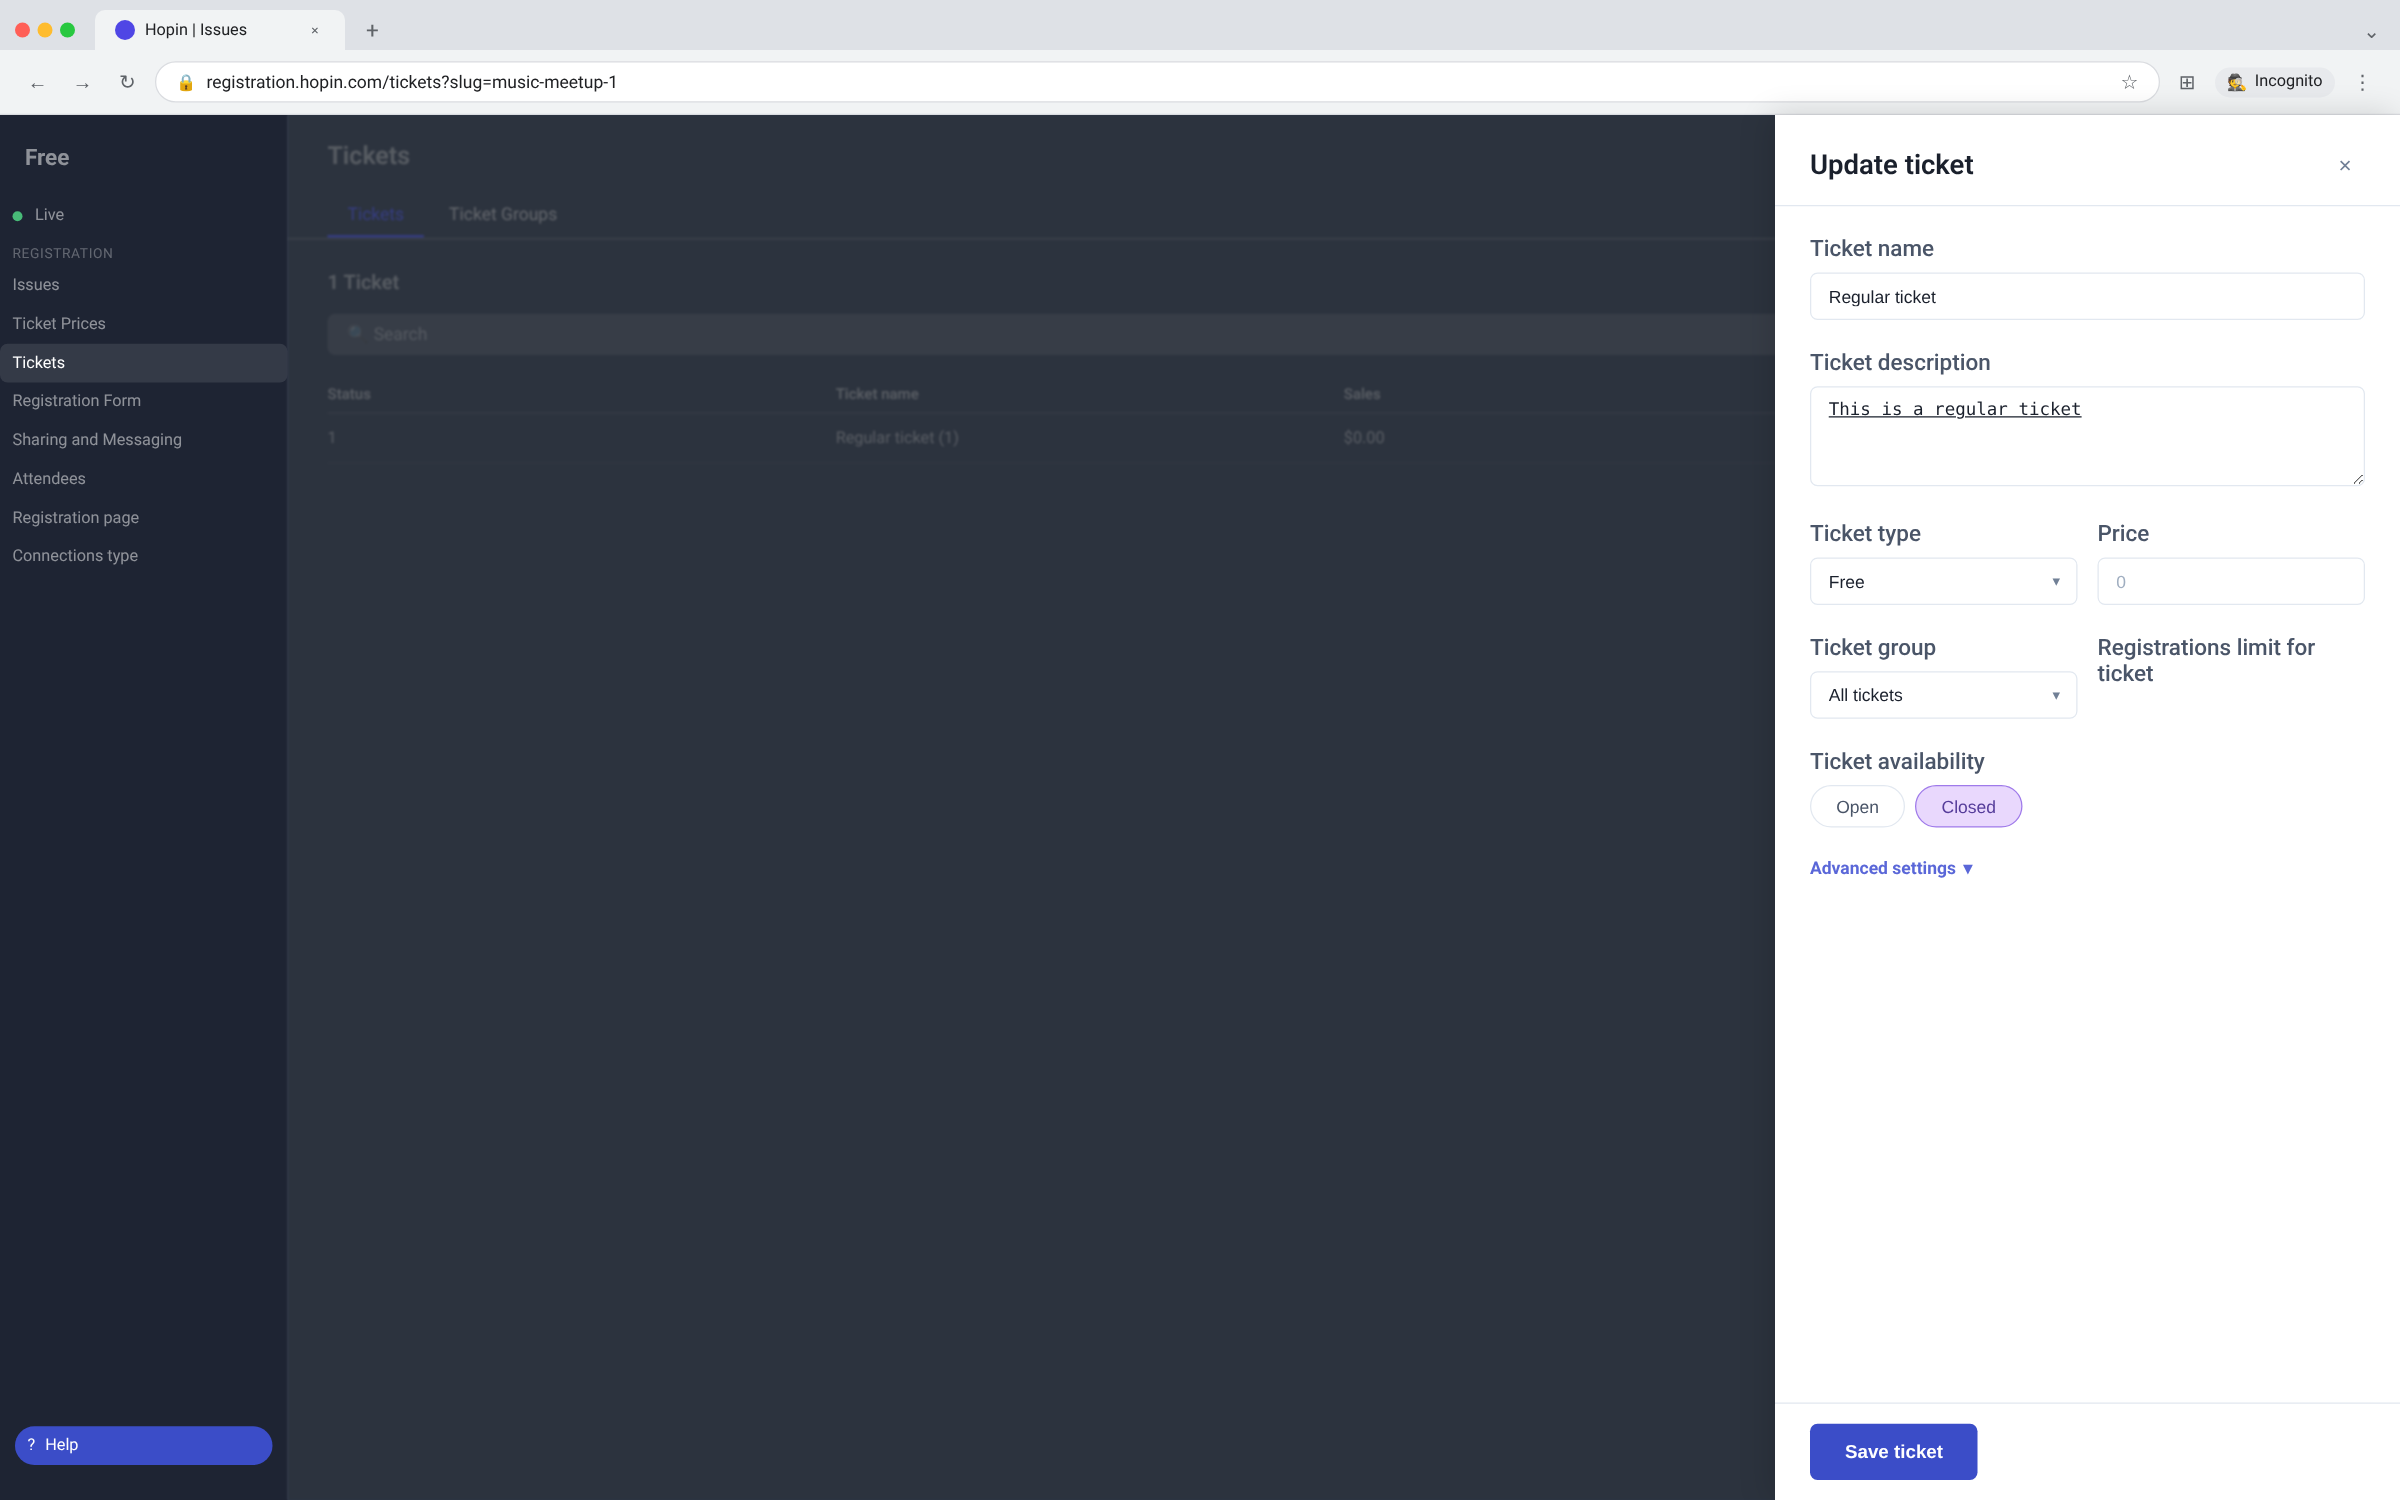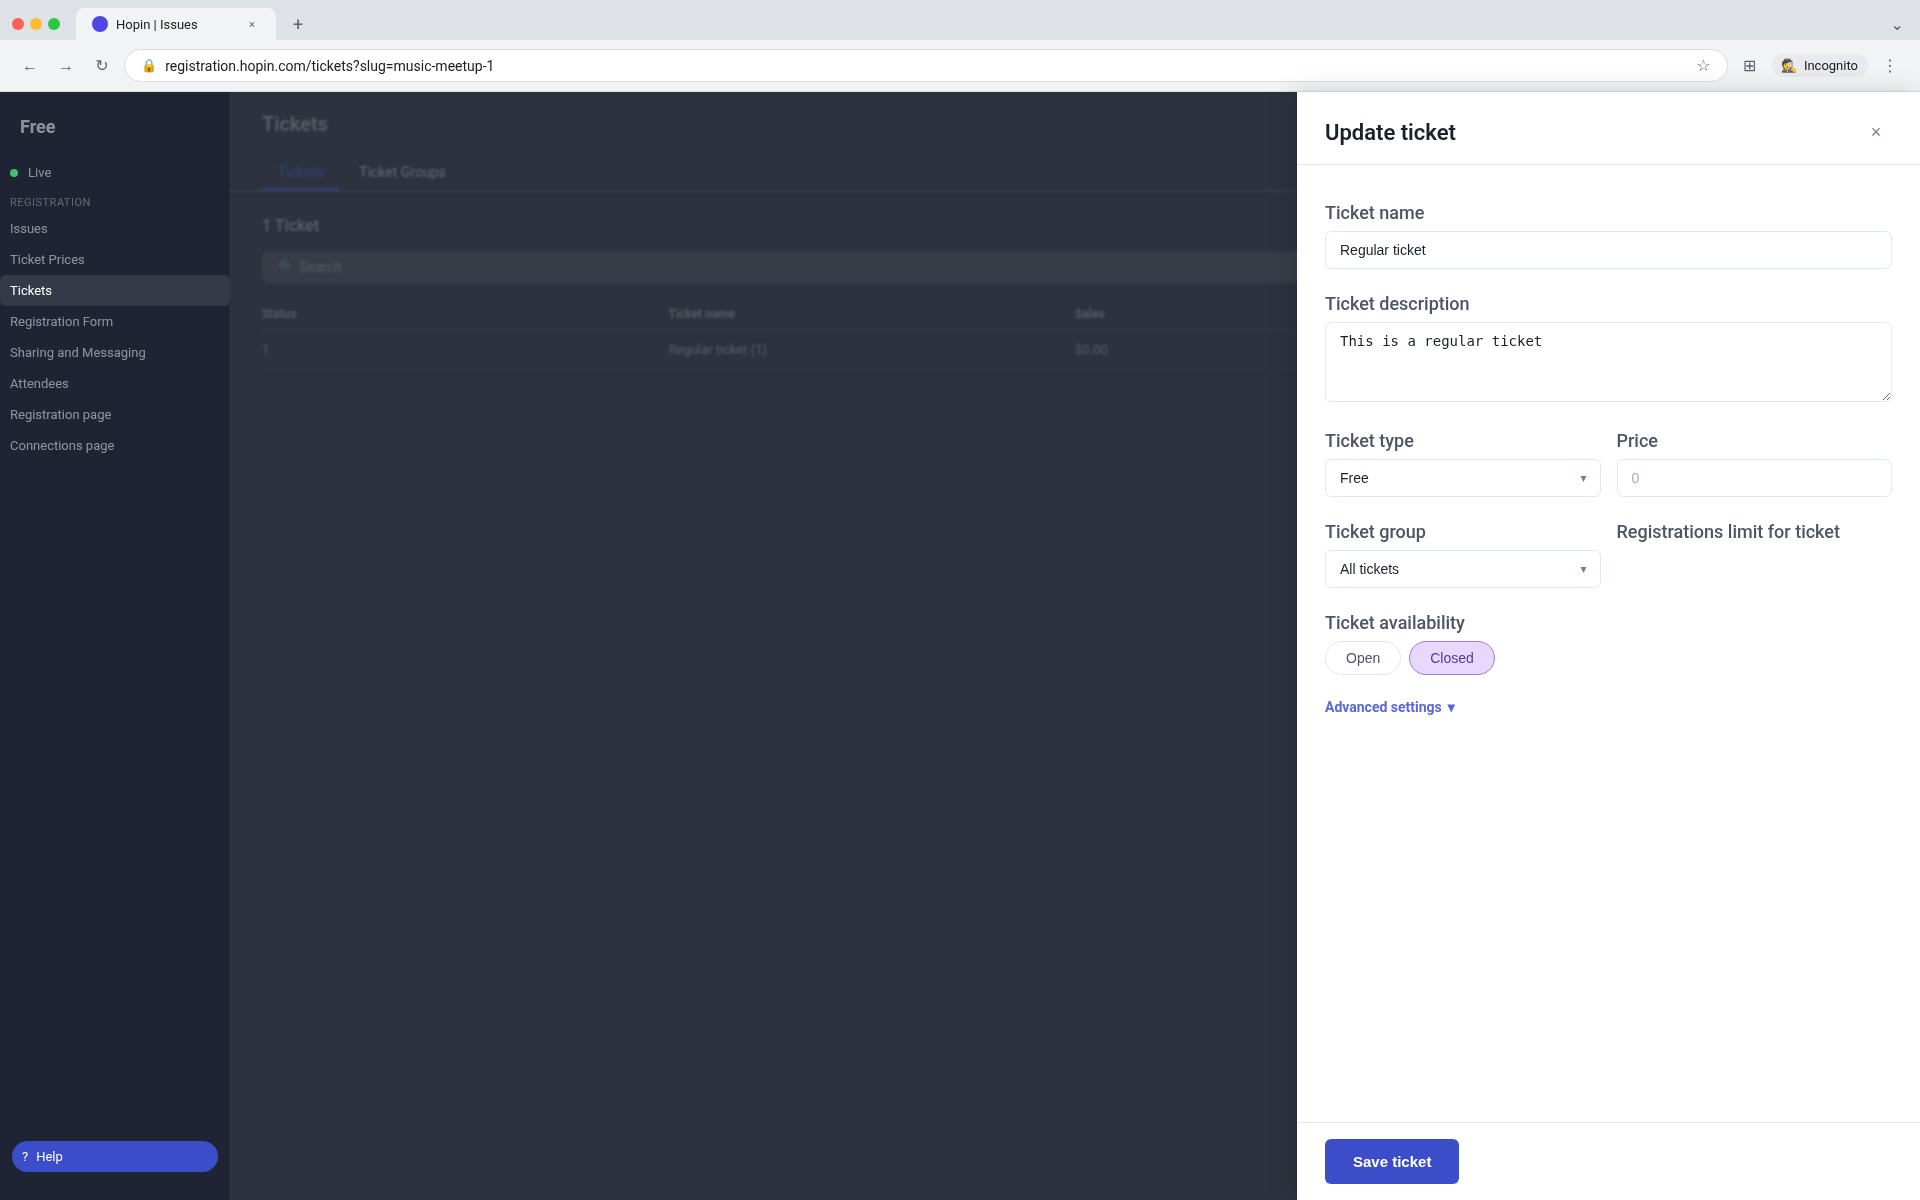--- a/index.html
+++ b/index.html
@@ -59,31 +59,31 @@
     .table-bg { width: 100%; }
     .table-header-bg { display: flex; padding: 8px 0; border-bottom: 1px solid rgba(255,255,255,0.1); }
     .table-col-bg { flex: 1; color: rgba(255,255,255,0.4); font-size: 12px; font-weight: 600; }
     .table-row-bg { display: flex; padding: 12px 0; border-bottom: 1px solid rgba(255,255,255,0.05); align-items: center; }
     .table-cell-bg { flex: 1; color: rgba(255,255,255,0.4); font-size: 13px; }
 
     
     .overlay { position: absolute; top: 0; left: 0; right: 0; bottom: 0; background: rgba(0,0,0,0.4); z-index: 5; }
 
     
-    .modal-panel { position: absolute; right: 0; top: 0; bottom: 0; width: 623px; background: #fff; z-index: 10; display: flex; flex-direction: column; box-shadow: -4px 0 24px rgba(0,0,0,0.15); gap: 13px; }
+    .modal-panel { position: absolute; right: 0; top: 0; bottom: 0; width: 500px; background: #fff; z-index: 10; display: flex; flex-direction: column; box-shadow: -4px 0 24px rgba(0,0,0,0.15); }
     .modal-header { display: flex; align-items: center; justify-content: space-between; padding: 24px 28px 16px; border-bottom: 1px solid #e2e8f0; }
     .modal-title { font-size: 22px; font-weight: 600; color: #1a202c; }
     .close-btn { width: 32px; height: 32px; border-radius: 50%; display: flex; align-items: center; justify-content: center; cursor: pointer; color: #718096; font-size: 18px; border: none; background: none; }
     .modal-body { flex: 1; overflow-y: auto; padding: 24px 28px; }
     .modal-footer { padding: 16px 28px; border-top: 1px solid #e2e8f0; }
 
     .form-group { margin-bottom: 24px; }
     .form-label { font-size: 18px; font-weight: 500; color: #4a5568; margin-bottom: 8px; display: block; }
     .form-input { width: 100%; padding: 10px 14px; border: 1px solid #e2e8f0; border-radius: 6px; font-size: 14px; color: #1a202c; outline: none; background: #fff; }
-    .form-textarea { width: 100%; padding: 10px 14px; border: 1px solid #e2e8f0; border-radius: 6px; font-size: 14px; color: #1a202c; outline: none; background: #fff; resize: vertical; min-height: 80px; }
+    .form-textarea { width: 100%; padding: 10px 14px; border: 1px solid #e2e8f0; border-radius: 6px; font-size: 14px; color: #1a202c; outline: none; background: #fff; resize: vertical; min-height: 80px; text-decoration: underline; }
     .form-row { display: flex; gap: 16px; }
     .form-col { flex: 1; }
 
     .form-select-wrapper { position: relative; }
     .form-select { width: 100%; padding: 10px 40px 10px 14px; border: 1px solid #e2e8f0; border-radius: 6px; font-size: 14px; color: #1a202c; outline: none; background: #fff; appearance: none; cursor: pointer; }
     .select-arrow { position: absolute; right: 14px; top: 50%; transform: translateY(-50%); color: #718096; font-size: 12px; pointer-events: none; }
 
     .availability-group { display: flex; gap: 8px; }
     .avail-btn { padding: 8px 20px; border-radius: 20px; font-size: 14px; cursor: pointer; border: 1px solid #e2e8f0; background: #fff; color: #4a5568; }
     .avail-btn.selected { background: #e9d8fd; border-color: #9f7aea; color: #553c9a; }
@@ -157,21 +157,21 @@
     <div class="sidebar-item">
       <span>Sharing and Messaging</span>
     </div>
     <div class="sidebar-item">
       <span>Attendees</span>
     </div>
     <div class="sidebar-item">
       <span>Registration page</span>
     </div>
     <div class="sidebar-item">
-      <span>Connections page</span>
+      <span>Connections type</span>
     </div>
     <div class="sidebar-bottom">
       <div class="help-btn">
         <span>?</span>
         <span>Help</span>
       </div>
     </div>
   </div>
 
   <div class="page-content">

